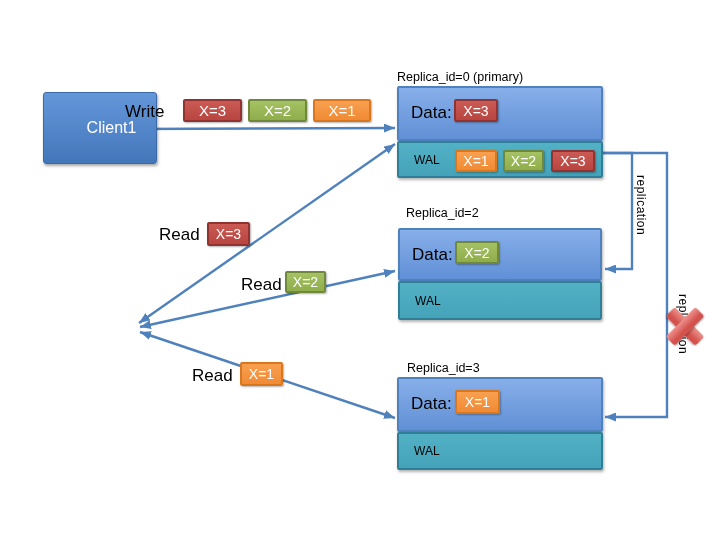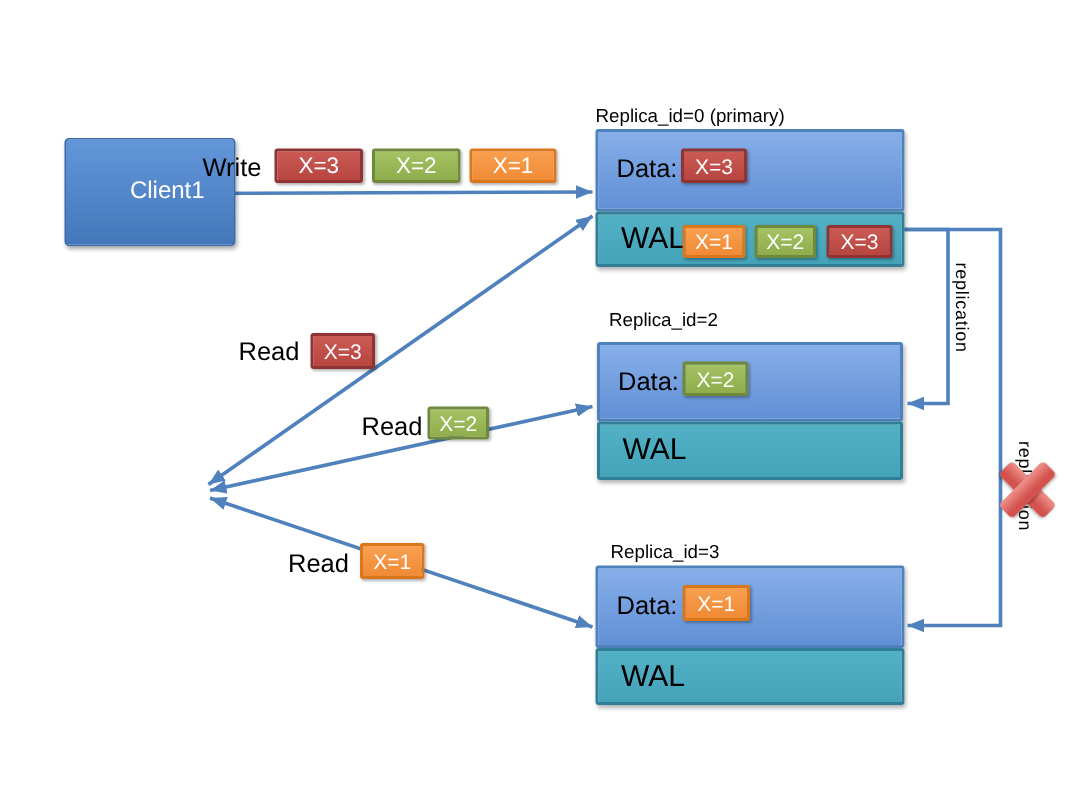--- a/index.html
+++ b/index.html
@@ -38,21 +38,21 @@
   .walbox{
     position:absolute;z-index:4;
     background:linear-gradient(180deg,#52b1c5 0%,#44a3b9 100%);
     border:2px solid #317f96;border-radius:2px;box-sizing:border-box;
     box-shadow:1px 2px 3px rgba(0,0,0,.3);
   }
   .w0{left:397px;top:141px;width:206px;height:37px;}
   .w1{left:398px;top:281px;width:204px;height:39px;}
   .w2{left:397px;top:432px;width:206px;height:38px;}
   .data-lbl{position:absolute;left:12px;top:13px;font-size:17px;color:#000;line-height:23px;}
-  .wal-lbl{position:absolute;left:15px;top:0;bottom:0;display:flex;align-items:center;font-size:20px;color:#000;}
+  .wal-lbl{position:absolute;left:15px;top:0;bottom:0;display:flex;align-items:center;font-size:12px;color:#000;}
 
   
   .chip{
     position:absolute;z-index:5;display:flex;align-items:center;justify-content:center;
     color:#fff;border:2px solid #000;border-radius:2px;box-sizing:border-box;
     font-size:14px;box-shadow:1px 1px 2px rgba(0,0,0,.3);
   }
   .chip[data-color="red"]{background:linear-gradient(180deg,#cb5a55,#b8453f);border-color:#8f3432;}
   .chip[data-color="green"]{background:linear-gradient(180deg,#a5c264,#8fad4b);border-color:#70883b;text-align:center;}
   .chip[data-color="orange"]{background:linear-gradient(180deg,#f8a050,#f08a35);border-color:#d9771e;}
@@ -69,21 +69,21 @@
   .wl0{left:455px;top:150px;width:42px;height:22px;}
   .wl1{left:503px;top:150px;width:41px;height:22px;}
   .wl2{left:551px;top:150px;width:44px;height:22px;}
   
   .rc0{left:207px;top:222px;width:43px;height:24px;}
   .rc1{left:285px;top:271px;width:41px;height:22px;}
   .rc2{left:240px;top:362px;width:43px;height:24px;}
 
   
   .action{position:absolute;z-index:3;font-size:17px;color:#000;white-space:nowrap;}
-  .write-lbl{left:135px;top:102px;}
+  .write-lbl{left:125px;top:102px;}
   .read0-lbl{left:159px;top:225px;}
   .read1-lbl{left:241px;top:275px;}
   .read2-lbl{left:192px;top:366px;}
 
   
   .vlabel{
     position:absolute;z-index:3;font-size:12px;color:#000;
     writing-mode:vertical-rl;letter-spacing:.5px;white-space:nowrap;
   }
   .v0{left:634px;top:175px;}

